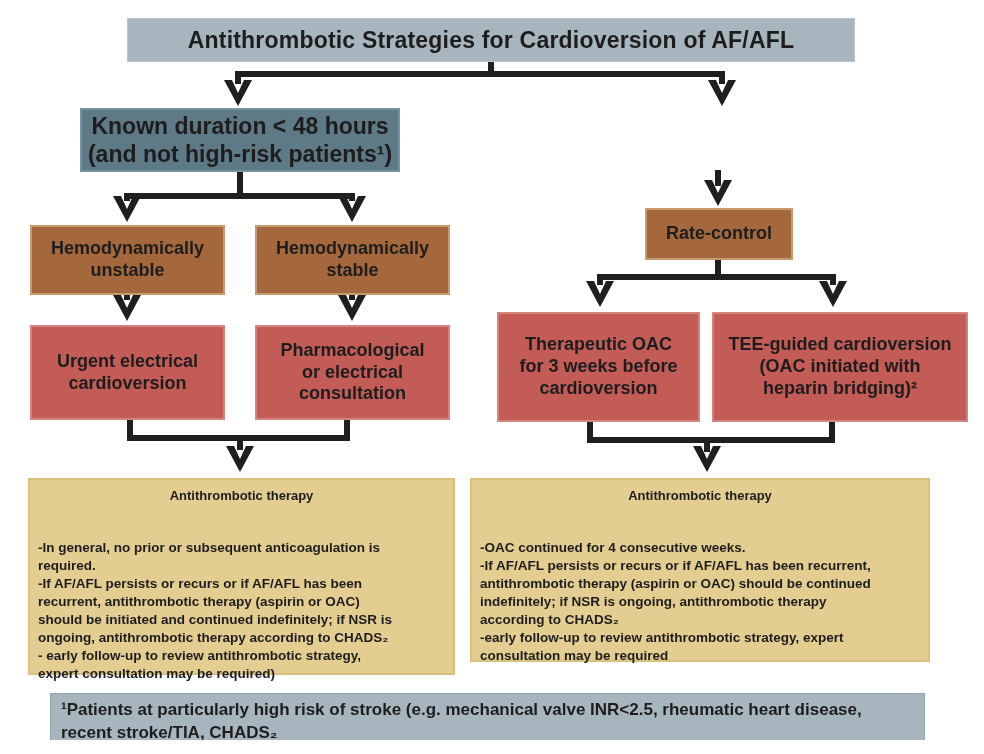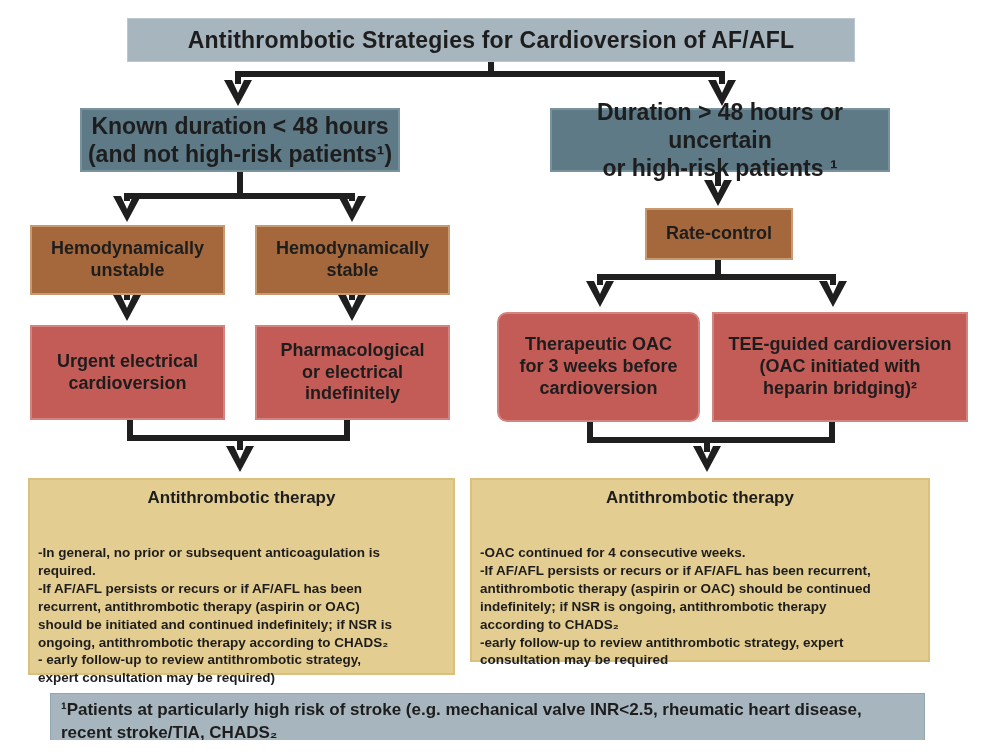--- a/index.html
+++ b/index.html
@@ -14,21 +14,21 @@
     text-align:center;font-weight:bold;white-space:pre-line;line-height:1.22;
     box-sizing:border-box;
   }
   .title-bar{background:#a7b5be;border:1px solid #bcc7cd;font-size:23px;letter-spacing:.2px;}
   .slate{background:#5e7a87;border:2px solid #78929e;font-size:23px;}
   .brown{background:#a5683c;border:2px solid #c0placeholder;} 
   .brown{background:#a5683c;border:2px solid #c79a6f;font-size:18px;}
   .red{background:#c35b57;border:2px solid #d3847f;font-size:18px;}
   .tan{background:#e4cd90;border:2px solid #d9c07c;flex-direction:column;justify-content:flex-start;
        align-items:stretch;text-align:left;padding:6px 8px;}
-  .therapy-title{font-size:17px;text-align:center;font-weight:bold;margin:2px 0 2px 0;white-space:pre-line;}
+  .therapy-title{font-size:13px;text-align:center;font-weight:bold;margin:2px 0 2px 0;white-space:pre-line;}
   .therapy-body{font-size:13.5px;font-weight:bold;line-height:1.33;white-space:pre-line;margin-top:33px;}
   .footnote{background:#a7b5be;border:1px solid #93a6b0;font-size:17px;text-align:left;
             justify-content:flex-start;align-items:flex-start;padding:5px 10px;line-height:1.35;}
 </style>
 </head>
 <body>
 
 <div id="stage">
 
   <svg id="connectors" width="984" height="754" viewBox="0 0 984 754" aria-hidden="true">
@@ -56,39 +56,37 @@
              M833,307 L819,281 L827,281 L833,294 L839,281 L847,281 Z
              M240,472 L226,446 L234,446 L240,459 L246,446 L254,446 Z
              M707,472 L693,446 L701,446 L707,459 L713,446 L721,446 Z" fill="#1f1f1f" stroke="none"></path>
   </svg>
 
   <div class="box title-bar" style="left:127px;top:18px;width:728px;height:44px;">Antithrombotic Strategies for Cardioversion of  AF/AFL</div>
 
   <div class="box slate" style="left:80px;top:108px;width:320px;height:64px;">Known duration &lt; 48 hours
 (and not high-risk patients¹)</div>
 
-  <div class="box slate" style="left:550px;top:108px;width:340px;height:64px;">Duration &gt; 48 hours or uncertain
-or high-risk patients ¹</div>
 
   <div class="box brown" style="left:30px;top:225px;width:195px;height:70px;">Hemodynamically
 unstable</div>
 
   <div class="box brown" style="left:255px;top:225px;width:195px;height:70px;">Hemodynamically
 stable</div>
 
   <div class="box brown" style="left:645px;top:208px;width:148px;height:52px;">Rate-control</div>
 
   <div class="box red" style="left:30px;top:325px;width:195px;height:95px;">Urgent electrical
 cardioversion</div>
 
   <div class="box red" style="left:255px;top:325px;width:195px;height:95px;">Pharmacological
 or electrical
-indefinitely</div>
+consultation</div>
 
-  <div class="box red" style="left:497px;top:312px;width:203px;height:110px;border-radius:10px;">Therapeutic OAC
+  <div class="box red" style="left:497px;top:312px;width:203px;height:110px;">Therapeutic OAC
 for 3 weeks before
 cardioversion</div>
 
   <div class="box red" style="left:712px;top:312px;width:256px;height:110px;">TEE-guided cardioversion
 (OAC initiated with
 heparin bridging)²</div>
 
   <div class="box tan" style="left:28px;top:478px;width:427px;height:197px;">
     <div class="therapy-title">Antithrombotic therapy</div>
     <div class="therapy-body">-In general, no prior or subsequent anticoagulation is

